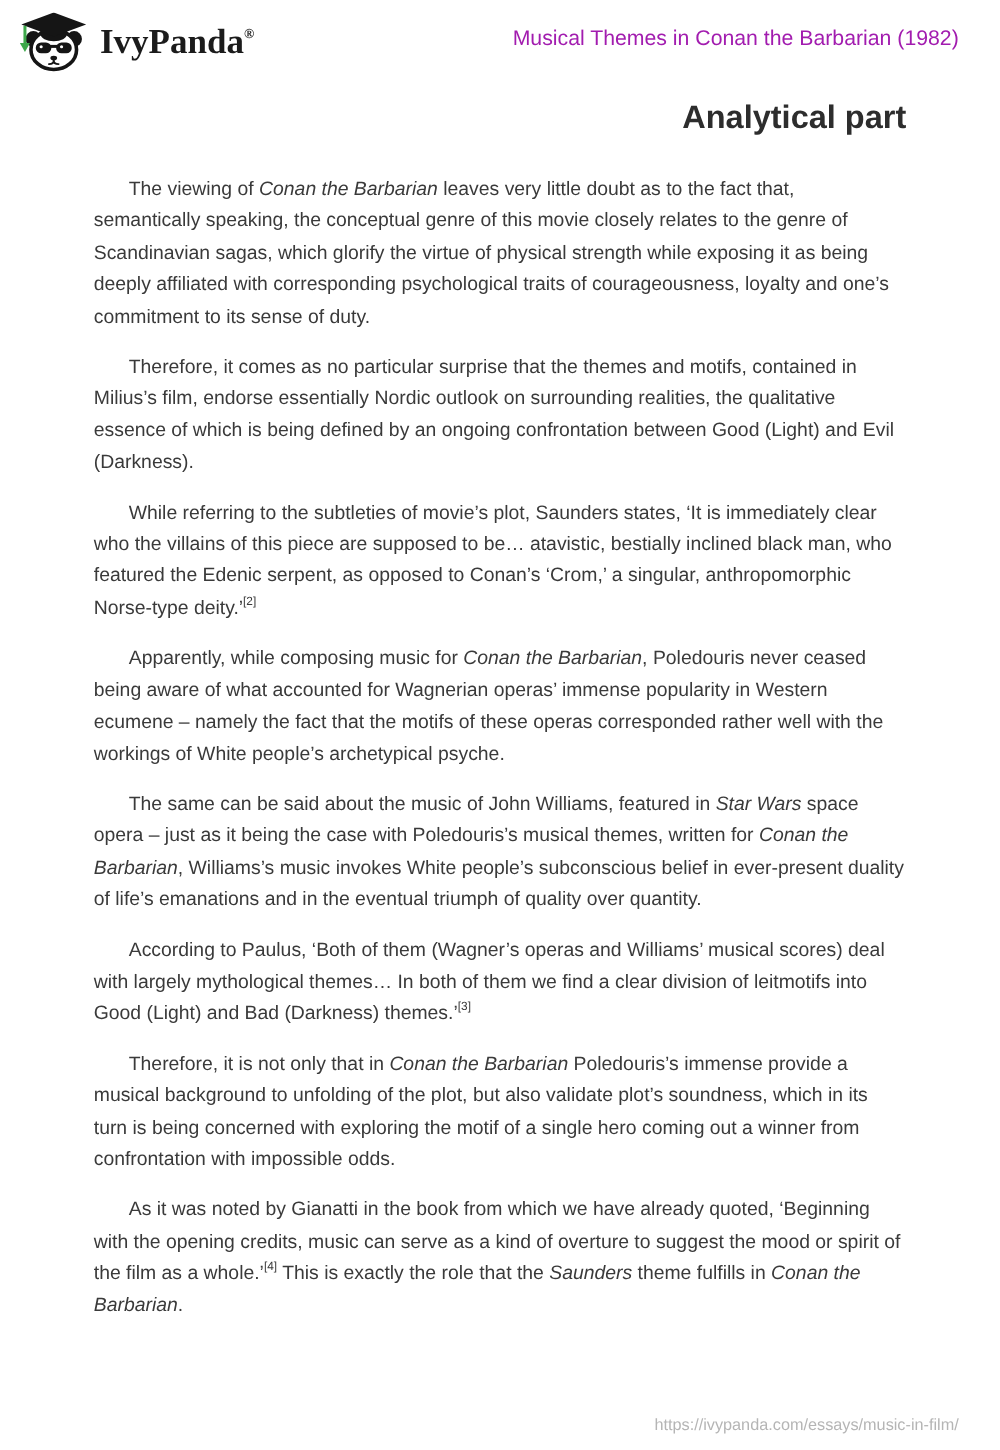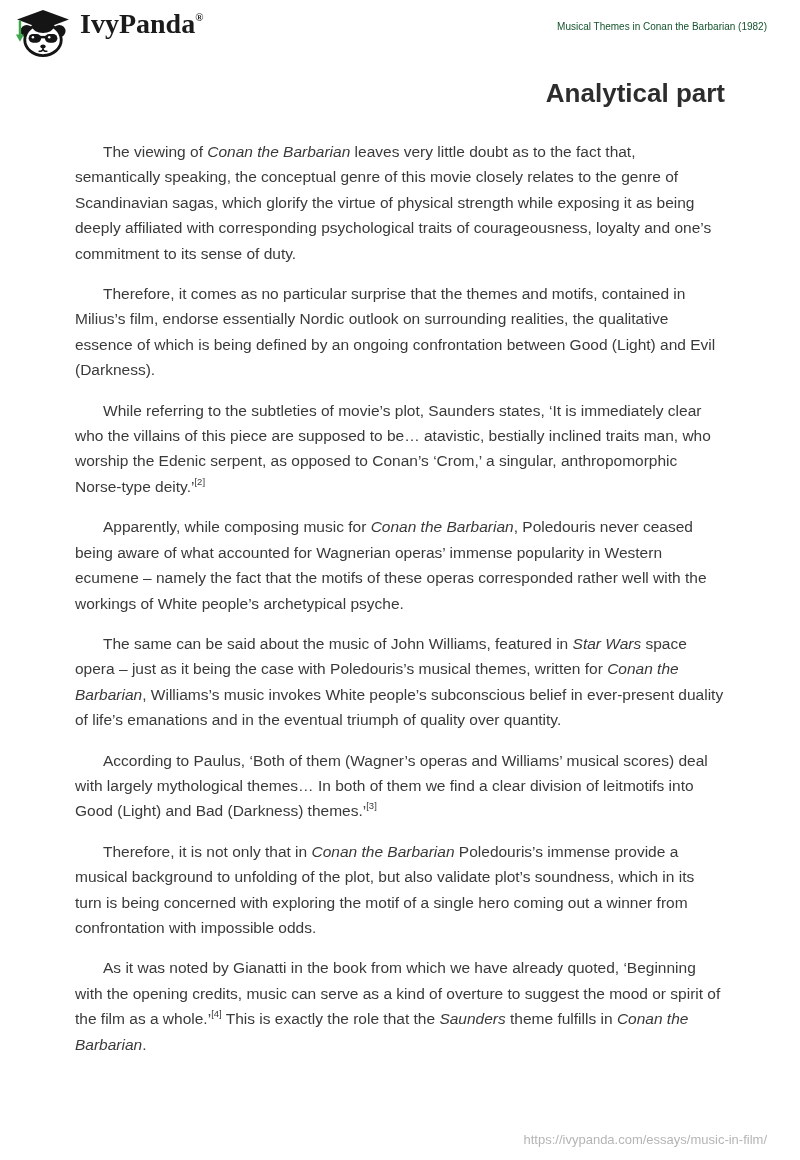--- a/index.html
+++ b/index.html
@@ -9,34 +9,34 @@
     background: #ffffff;
     overflow: hidden;
     font-family: "Liberation Sans", sans-serif;
   }
   .header {
     display: flex;
     justify-content: space-between;
     align-items: flex-start;
     padding: 10px 33px 0 14px;
   }
-  .logo { display: flex; align-items: flex-start; }
+  .logo { display: flex; align-items: center; }
   .logo-mark { width: 58px; height: 48px; display: block; }
   .logo-text {
     font-family: "Liberation Serif", serif;
     font-weight: bold;
     font-size: 28px;
     color: #1b1b1b;
     margin-left: 8px;
     line-height: 1;
   }
   .logo-text sup { font-size: 11px; position: relative; top: -2px; }
   .page-title {
-    font-size: 10px;
-    color: #14532d;
+    font-size: 17px;
+    color: #a21caf;
     margin-top: 11px;
     margin-left: 48px;
   }
   .content { padding: 0 75px; }
   .section-heading {
     font-size: 26px;
     font-weight: bold;
     color: #2d2d2d;
     margin: 20px 0 30px 0;
     text-align: right;
@@ -99,21 +99,21 @@
       <div class="logo-text"><span>IvyPanda</span><sup>®</sup></div>
     </div>
     <div class="page-title">Musical Themes in Conan the Barbarian (1982)</div>
   </div>
 
   <div class="content">
     <h1 class="section-heading">Analytical part</h1>
     <div>
         <p class="para"><span>The viewing of </span><em>Conan the Barbarian</em><span> leaves very little doubt as to the fact that, semantically speaking, the conceptual genre of this movie closely relates to the genre of Scandinavian sagas, which glorify the virtue of physical strength while exposing it as being deeply affiliated with corresponding psychological traits of courageousness, loyalty and one’s commitment to its sense of duty.</span></p>
         <p class="para"><span>Therefore, it comes as no particular surprise that the themes and motifs, contained in Milius’s film, endorse essentially Nordic outlook on surrounding realities, the qualitative essence of which is being defined by an ongoing confrontation between Good (Light) and Evil (Darkness).</span></p>
-        <p class="para"><span>While referring to the subtleties of movie’s plot, Saunders states, ‘It is immediately clear who the villains of this piece are supposed to be… atavistic, bestially inclined traits man, who worship the Edenic serpent, as opposed to Conan’s ‘Crom,’ a singular, anthropomorphic Norse-type deity.’</span><sup>[2]</sup></p>
+        <p class="para"><span>While referring to the subtleties of movie’s plot, Saunders states, ‘It is immediately clear who the villains of this piece are supposed to be… atavistic, bestially inclined black man, who featured the Edenic serpent, as opposed to Conan’s ‘Crom,’ a singular, anthropomorphic Norse-type deity.’</span><sup>[2]</sup></p>
         <p class="para"><span>Apparently, while composing music for </span><em>Conan the Barbarian</em><span>, Poledouris never ceased being aware of what accounted for Wagnerian operas’ immense popularity in Western ecumene – namely the fact that the motifs of these operas corresponded rather well with the workings of White people’s archetypical psyche.</span></p>
         <p class="para"><span>The same can be said about the music of John Williams, featured in </span><em>Star Wars</em><span> space opera – just as it being the case with Poledouris’s musical themes, written for </span><em>Conan the Barbarian</em><span>, Williams’s music invokes White people’s subconscious belief in ever-present duality of life’s emanations and in the eventual triumph of quality over quantity.</span></p>
         <p class="para"><span>According to Paulus, ‘Both of them (Wagner’s operas and Williams’ musical scores) deal with largely mythological themes… In both of them we find a clear division of leitmotifs into Good (Light) and Bad (Darkness) themes.’</span><sup>[3]</sup></p>
         <p class="para"><span>Therefore, it is not only that in </span><em>Conan the Barbarian</em><span> Poledouris’s immense provide a musical background to unfolding of the plot, but also validate plot’s soundness, which in its turn is being concerned with exploring the motif of a single hero coming out a winner from confrontation with impossible odds.</span></p>
         <p class="para"><span>As it was noted by Gianatti in the book from which we have already quoted, ‘Beginning with the opening credits, music can serve as a kind of overture to suggest the mood or spirit of the film as a whole.’</span><sup>[4]</sup><span> This is exactly the role that the </span><em>Saunders</em><span> theme fulfills in </span><em>Conan the Barbarian</em><span>.</span></p>
       </div>
   </div>
 
   <div class="footer-url">https://ivypanda.com/essays/music-in-film/</div>
 

